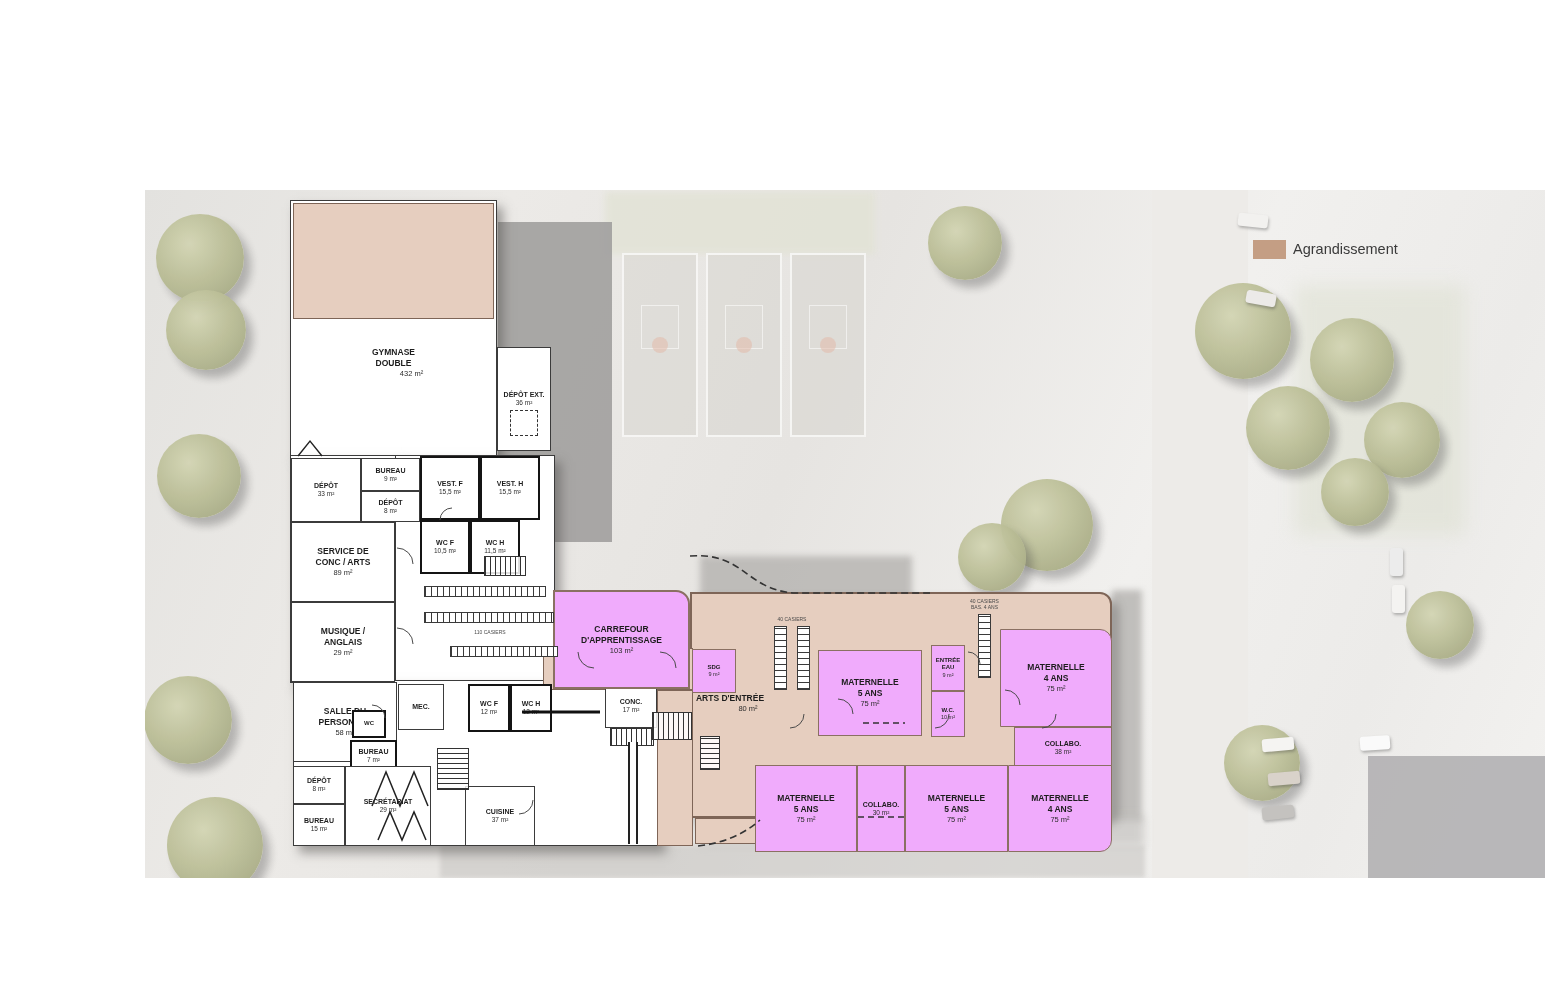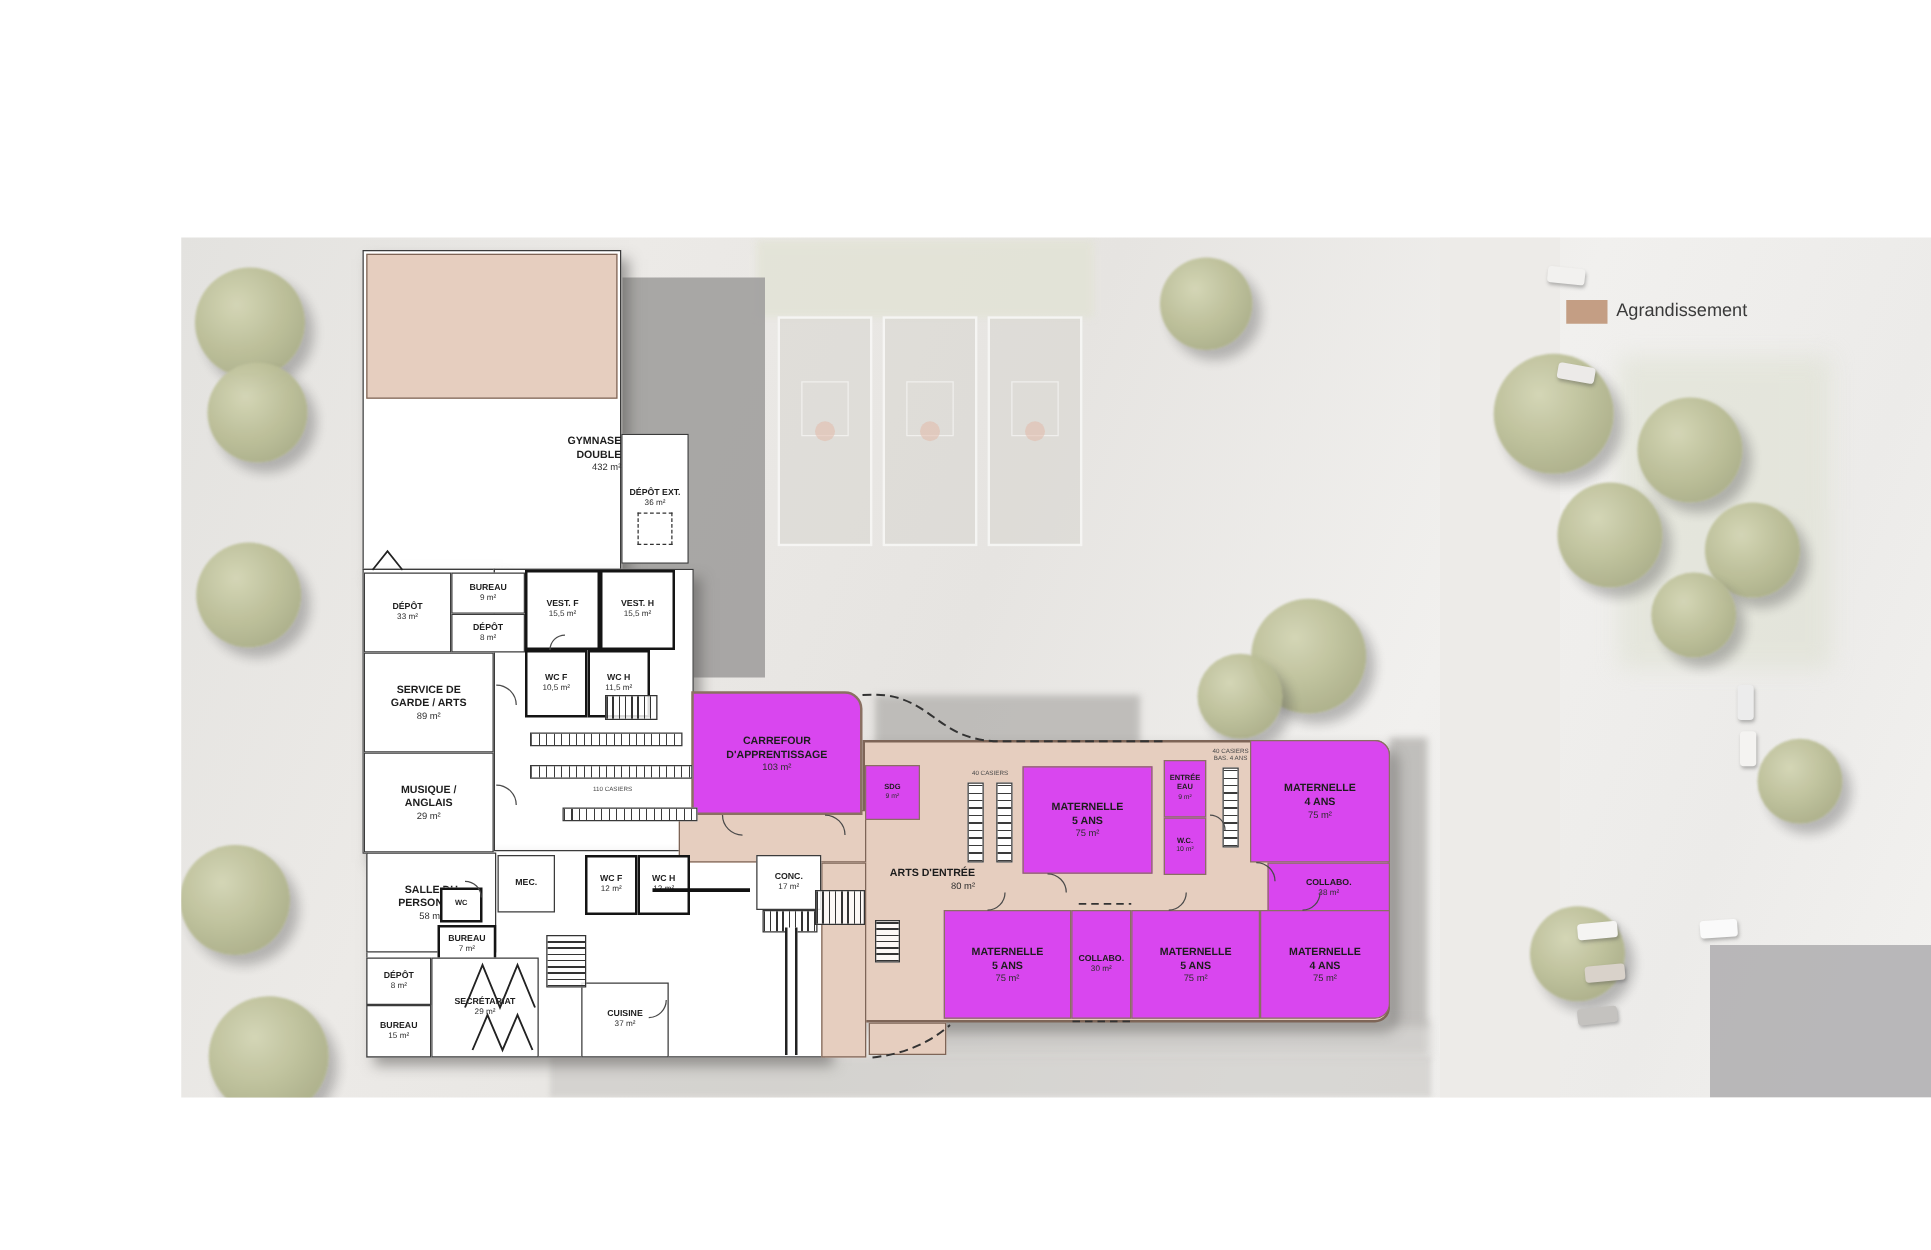--- a/index.html
+++ b/index.html
@@ -19,27 +19,27 @@
   .court .dot{position:absolute;left:28px;top:82px;width:16px;height:16px;border-radius:50%;background:rgba(226,186,170,.55);}
   .road{position:absolute;z-index:2;background:#edebe8;}
 
   
   .base{position:absolute;box-sizing:border-box;}
   .base.white{background:#fff;border:1.6px solid #3b3b3b;z-index:4;box-shadow:6px 7px 10px rgba(82,80,77,.5);}
   .base.beige{background:#e6cebf;border:2px solid #7e6557;z-index:4;box-shadow:6px 7px 10px rgba(82,80,77,.45);}
   .base.beige2{background:#e6cebf;border:1.5px solid #7e6557;z-index:5;box-shadow:none;}
   .room{position:absolute;box-sizing:border-box;background:#fff;border:1.5px solid #3b3b3b;
     display:flex;align-items:center;justify-content:center;z-index:6;}
-  .room.new{background:#d946ef;border-color:#8a7062;}
+  .room.new{background:#f0abfc;border-color:#8a7062;margin-top:37px;}
   .room.wet{border-width:2.5px;border-color:#141414;}
   .lbl{text-align:center;font-weight:700;font-size:8.5px;line-height:1.3;color:#1d1d1d;white-space:pre-line;}
   .lbl .area{display:block;font-weight:400;font-size:7.5px;color:#2d2d2d;}
   .sm .lbl{font-size:7px;} .sm .lbl .area{font-size:6.5px;}
   .xs .lbl{font-size:6px;} .xs .lbl .area{font-size:5.5px;}
-  .freelabel{position:absolute;z-index:7;text-align:right;font-weight:700;font-size:8.5px;line-height:1.3;
+  .freelabel{position:absolute;z-index:7;text-align:center;font-weight:700;font-size:8.5px;line-height:1.3;
     color:#1d1d1d;white-space:pre-line;}
   .freelabel .area{display:block;font-weight:400;font-size:7.5px;color:#2d2d2d;padding-left:36px;}
   .lockers{position:absolute;z-index:7;background-color:#fff;border:1px solid #3a3a3a;}
   .lockers.h{background-image:repeating-linear-gradient(90deg,#3a3a3a 0 1px,transparent 1px 6px);}
   .lockers.v{background-image:repeating-linear-gradient(0deg,#3a3a3a 0 1px,transparent 1px 6px);}
   .stairs{position:absolute;z-index:7;border:1px solid #333;background-color:rgba(255,255,255,.85);
     background-image:repeating-linear-gradient(90deg,#333 0 1.2px,transparent 1.2px 5px);}
   .stairs.hstripe{background-image:repeating-linear-gradient(0deg,#333 0 1.2px,transparent 1.2px 5px);}
   .rail{position:absolute;z-index:7;background:#fff;border-left:2px solid #222;border-right:2px solid #222;}
   .tiny-label{position:absolute;z-index:8;font-size:5px;line-height:1.25;color:#4a4a4a;white-space:pre-line;text-align:center;}
@@ -139,21 +139,21 @@
     <div class="lbl"><span>DÉPÔT</span><span class="area">8 m²</span></div>
   </div>
   <div class="room sm wet" style="left:420px;top:456px;width:60px;height:64px">
     <div class="lbl"><span>VEST. F</span><span class="area">15,5 m²</span></div>
   </div>
   <div class="room sm wet" style="left:480px;top:456px;width:60px;height:64px">
     <div class="lbl"><span>VEST. H</span><span class="area">15,5 m²</span></div>
   </div>
   <div class="room" style="left:291px;top:522px;width:104px;height:80px">
     <div class="lbl"><span>SERVICE DE
-GARDE / ARTS</span><span class="area">89 m²</span></div>
+CONC / ARTS</span><span class="area">89 m²</span></div>
   </div>
   <div class="room sm wet" style="left:420px;top:520px;width:50px;height:54px">
     <div class="lbl"><span>WC F</span><span class="area">10,5 m²</span></div>
   </div>
   <div class="room sm wet" style="left:470px;top:520px;width:50px;height:54px">
     <div class="lbl"><span>WC H</span><span class="area">11,5 m²</span></div>
   </div>
   <div class="room" style="left:291px;top:602px;width:104px;height:80px">
     <div class="lbl"><span>MUSIQUE /
 ANGLAIS</span><span class="area">29 m²</span></div>

